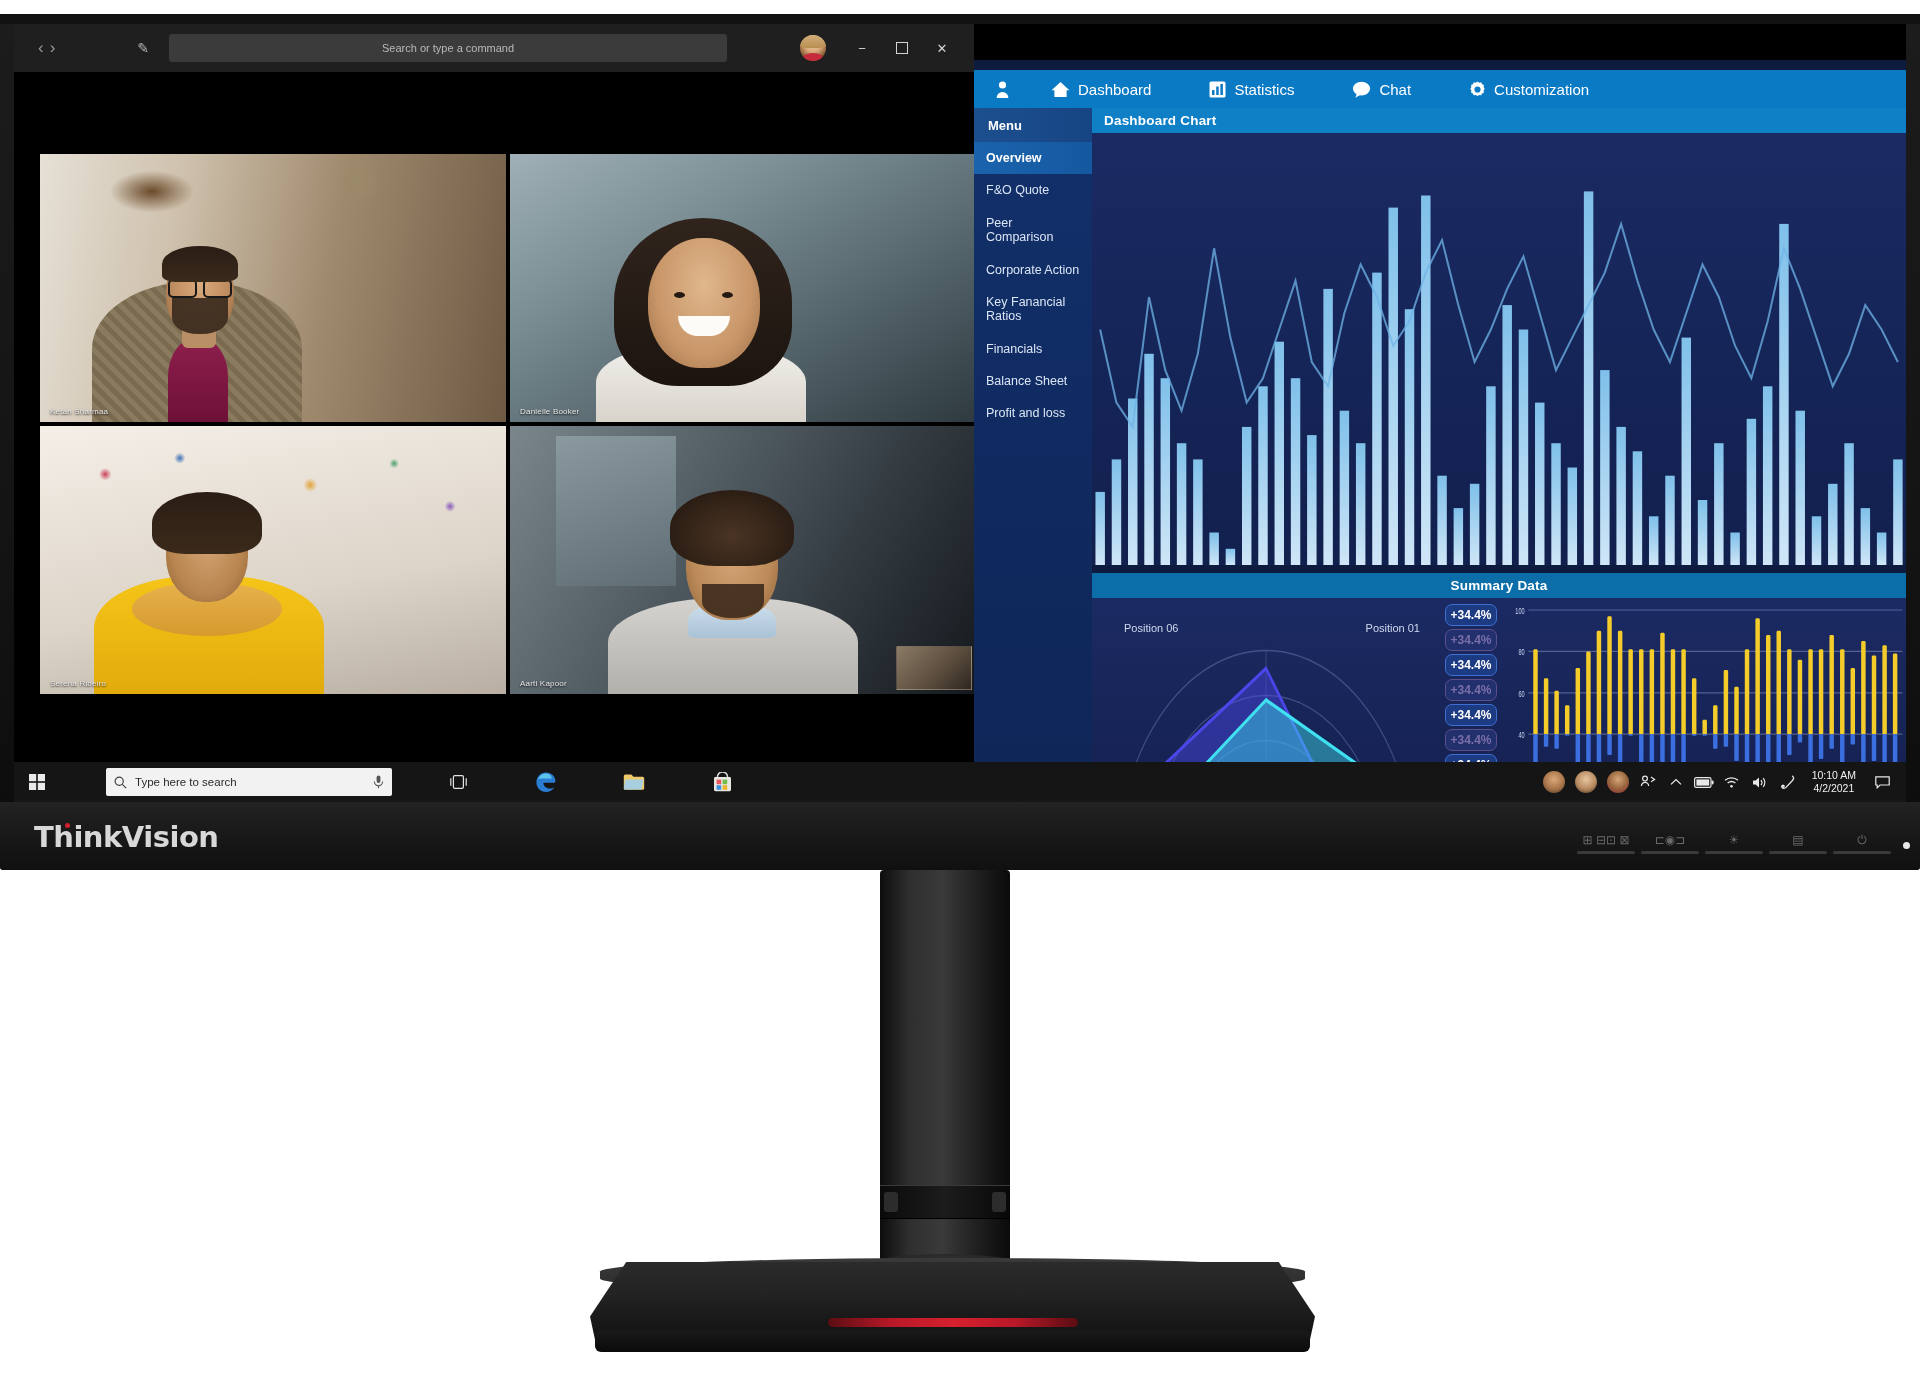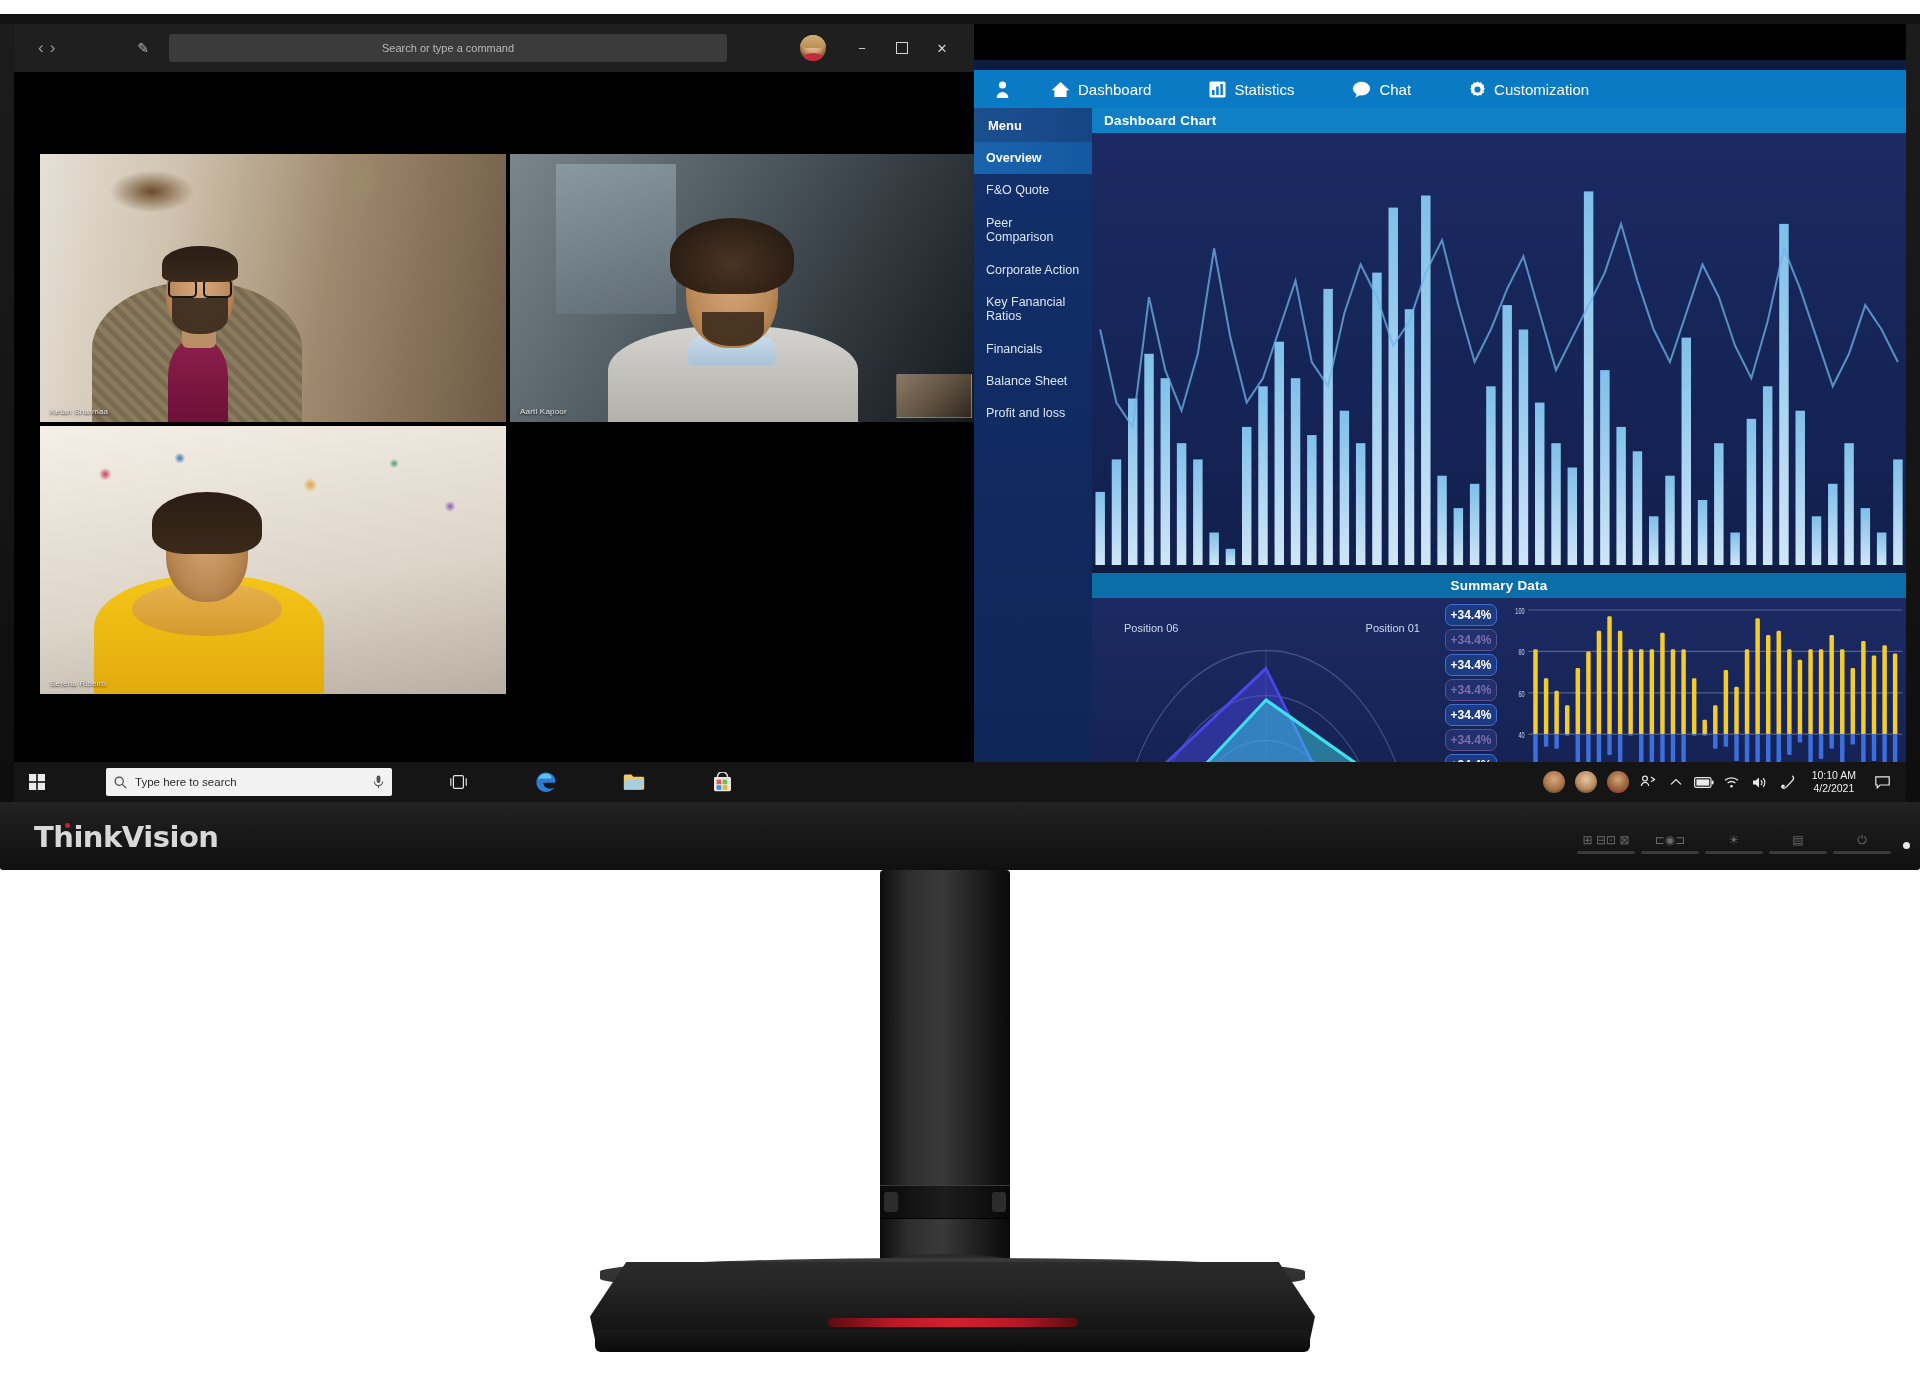--- a/index.html
+++ b/index.html
@@ -352,40 +352,50 @@
               <div class="body"></div>
               <div class="shirt"></div>
               <div class="neck"></div>
               <div class="head"></div>
               <div class="beard"></div>
               <div class="glasses"></div>
               <div class="hair"></div>
               <div class="vname">Ketan Sharmaa</div>
             </div>
 
+            <div class="vtile" id="tile2">
+              <div class="bg"></div>
+              <div class="shirt"></div>
+              <div class="hair"></div>
+              <div class="head"></div>
+              <div class="eyeL"></div>
+              <div class="eyeR"></div>
+              <div class="smile"></div>
+              <div class="vname">Danielle Booker</div>
+            </div>
+
+            <div class="vtile" id="tile3">
+              <div class="bg"></div>
+              <div class="yellow"></div>
+              <div class="scarf"></div>
+              <div class="head"></div>
+              <div class="hair"></div>
+              <div class="vname">Serena Ribeiro</div>
+            </div>
 
             <div class="vtile" id="tile4">
               <div class="bg"></div>
               <div class="bgwin"></div>
               <div class="sweater"></div>
               <div class="collar"></div>
               <div class="head"></div>
               <div class="beard"></div>
               <div class="hair"></div>
               <div class="pip"></div>
               <div class="vname">Aarti Kapoor</div>
-            </div>
-
-            <div class="vtile" id="tile3">
-              <div class="bg"></div>
-              <div class="yellow"></div>
-              <div class="scarf"></div>
-              <div class="head"></div>
-              <div class="hair"></div>
-              <div class="vname">Serena Ribeiro</div>
             </div>
 
           </div>
 
           <div id="call-bar">
             <span id="call-timer">00:22</span>
             <div class="cb-sep"></div>
             <div class="cb-btn">
               <svg width="17" height="12" viewBox="0 0 17 12">
                 <rect x="0" y="1" width="11" height="10" rx="1.6" fill="#e8e8e8"></rect>

